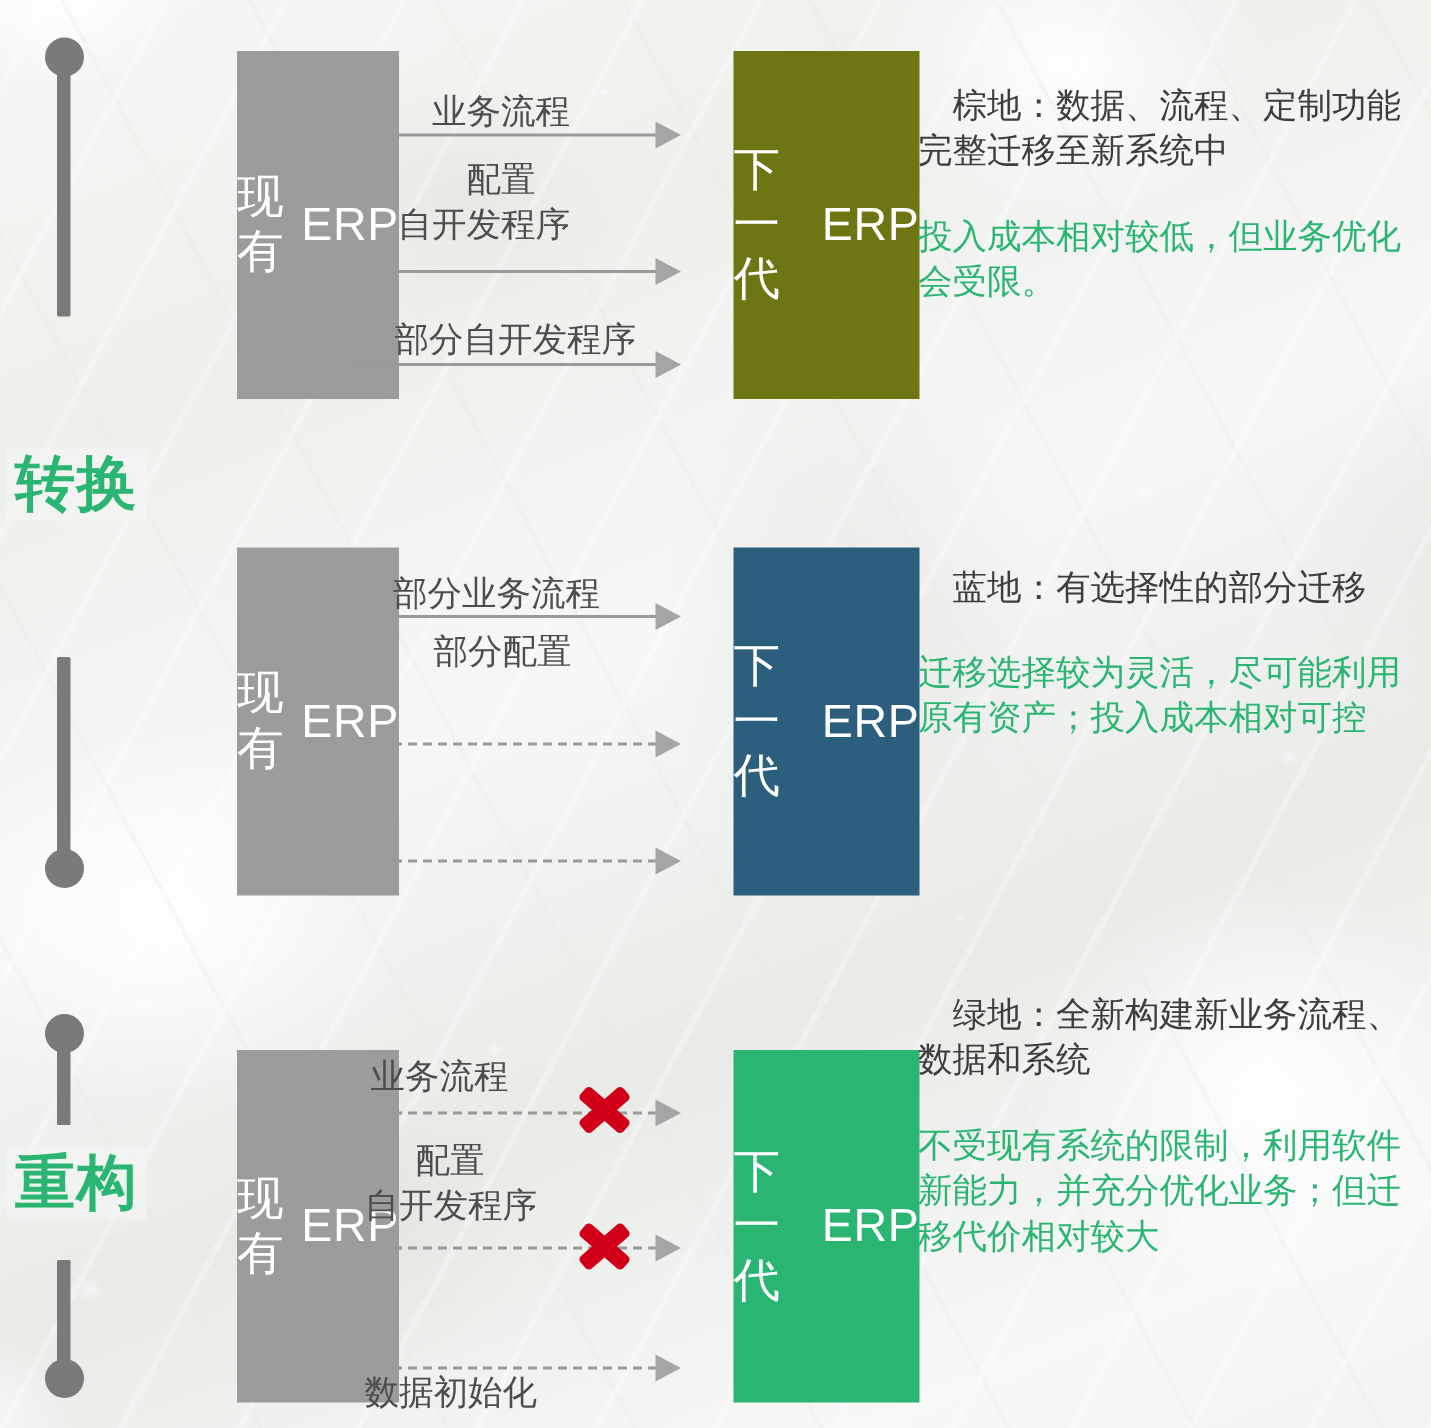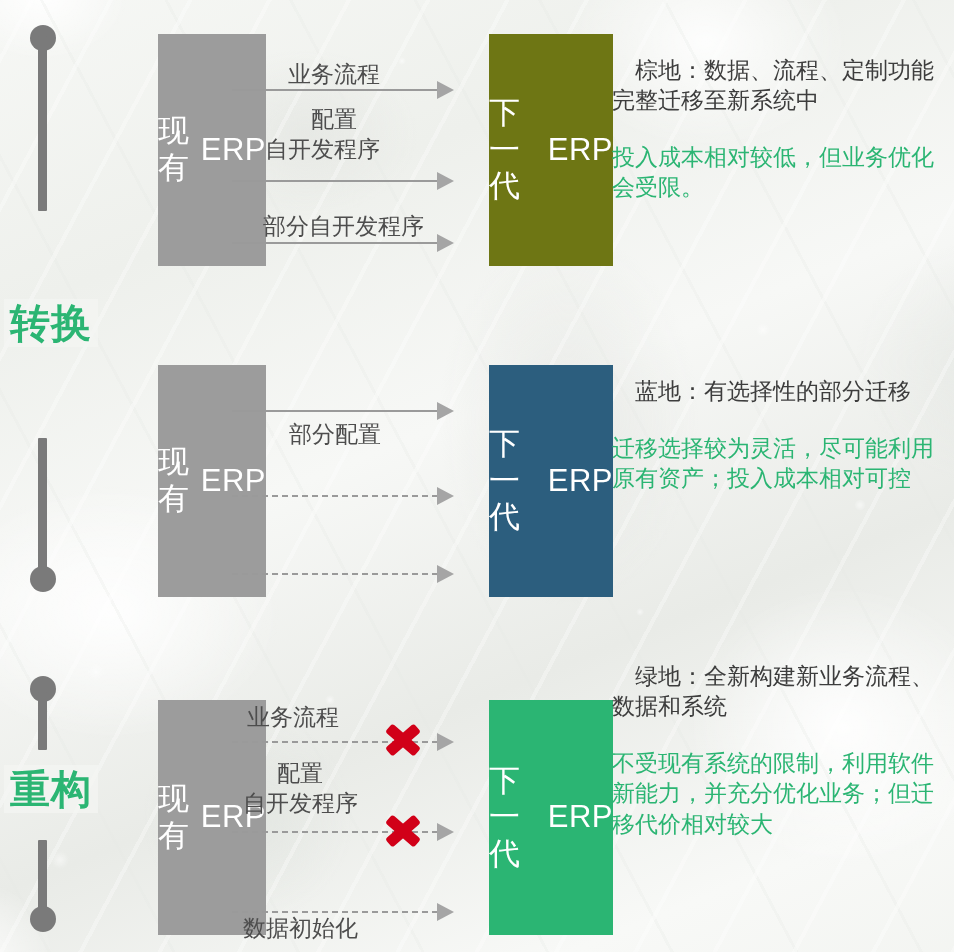--- a/index.html
+++ b/index.html
@@ -153,20 +153,21 @@
   </div>
   <div class="box box-new" style="left:455px;top:365px;width:124px;height:232px;background:#2c5e7e;">
     <div class="cn">下一代</div>
     <div class="en">ERP</div>
   </div>
 
   <div class="arrow" style="left:232px;top:410px;width:223px;">
     <div class="shaft" style="width:206px;"></div>
     <div class="head" style="left:205px;"></div>
   </div>
+  <div class="arr-label" style="left:262px;top:381px;">部分业务流程</div>
 
   <div class="arrow dashed" style="left:232px;top:495px;width:223px;">
     <div class="shaft" style="width:206px;"></div>
     <div class="head" style="left:205px;"></div>
   </div>
   <div class="arr-label" style="left:289px;top:420px;">部分配置</div>
 
   <div class="arrow dashed" style="left:232px;top:573px;width:223px;">
     <div class="shaft" style="width:206px;"></div>
     <div class="head" style="left:205px;"></div>

